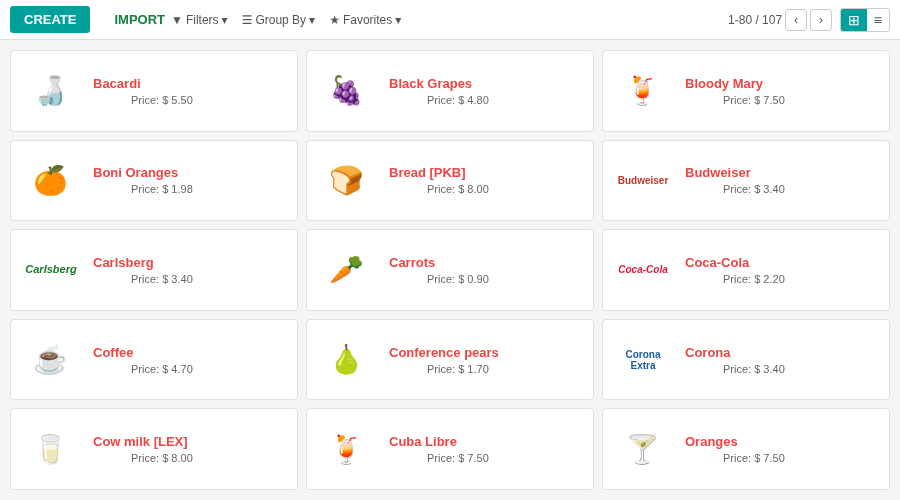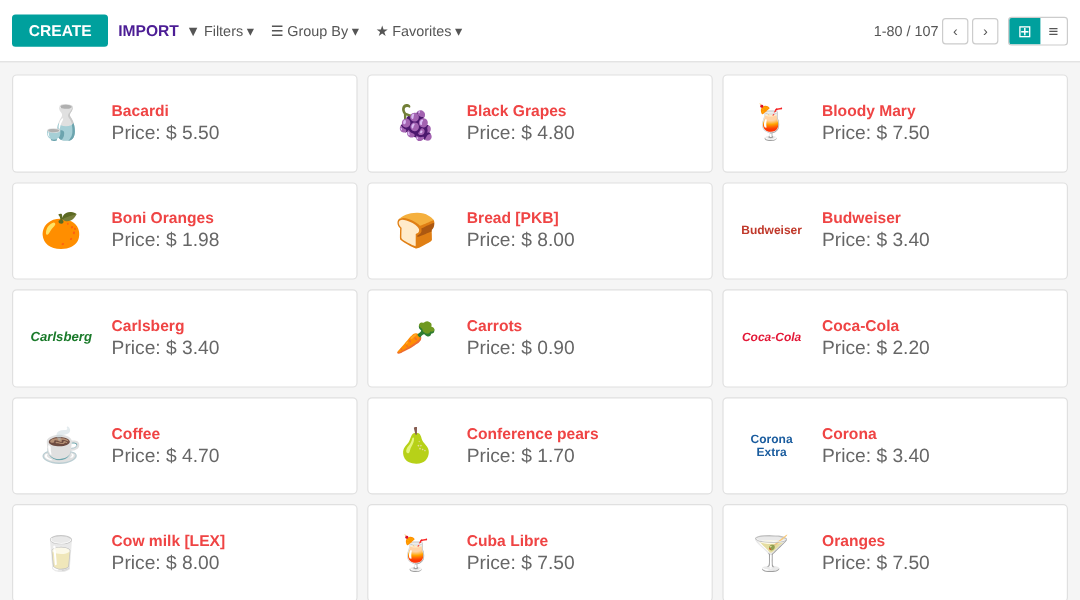--- a/index.html
+++ b/index.html
@@ -4,43 +4,44 @@
   <style>
     * { box-sizing: border-box; margin: 0; padding: 0; }
     body { font-family: Arial, sans-serif; font-size: 13px; background: #f5f5f5; width: 900px; height: 500px; overflow: hidden; }
 
     
     .toolbar {
       display: flex;
       align-items: center;
       background: #fff;
       border-bottom: 1px solid #ddd;
-      height: 52px;
+      height: 40px;
       padding: 0 10px;
       gap: 0;
     }
     .btn-create {
       background: #00a09d;
       color: #fff;
       border: none;
       padding: 6px 14px;
       font-size: 13px;
       font-weight: bold;
       cursor: pointer;
       border-radius: 3px;
       margin-right: 8px;
     }
     .btn-import {
       background: none;
       border: none;
-      color: #4c1d95;
+      color: #15803d;
       font-size: 13px;
       font-weight: bold;
       cursor: pointer;
       margin-right: auto;
+      margin-left: 16px;
     }
     .filter-btn {
       background: none;
       border: none;
       color: #555;
       font-size: 12px;
       cursor: pointer;
       display: flex;
       align-items: center;
       gap: 3px;
@@ -114,22 +115,23 @@
       font-size: 28px;
     }
     .product-info { flex: 1; }
     .product-name {
       font-size: 13px;
       font-weight: 600;
       color: #ef4444;
       margin-bottom: 3px;
     }
     .product-price {
-      font-size: 16px;
+      font-size: 11px;
       color: #666;
+      margin-left: 38px;
     }
 
     
     .brand-carlsberg {
       color: #1a7a2a;
       font-size: 11px;
       font-weight: bold;
       font-style: italic;
       text-align: center;
       line-height: 1.2;

